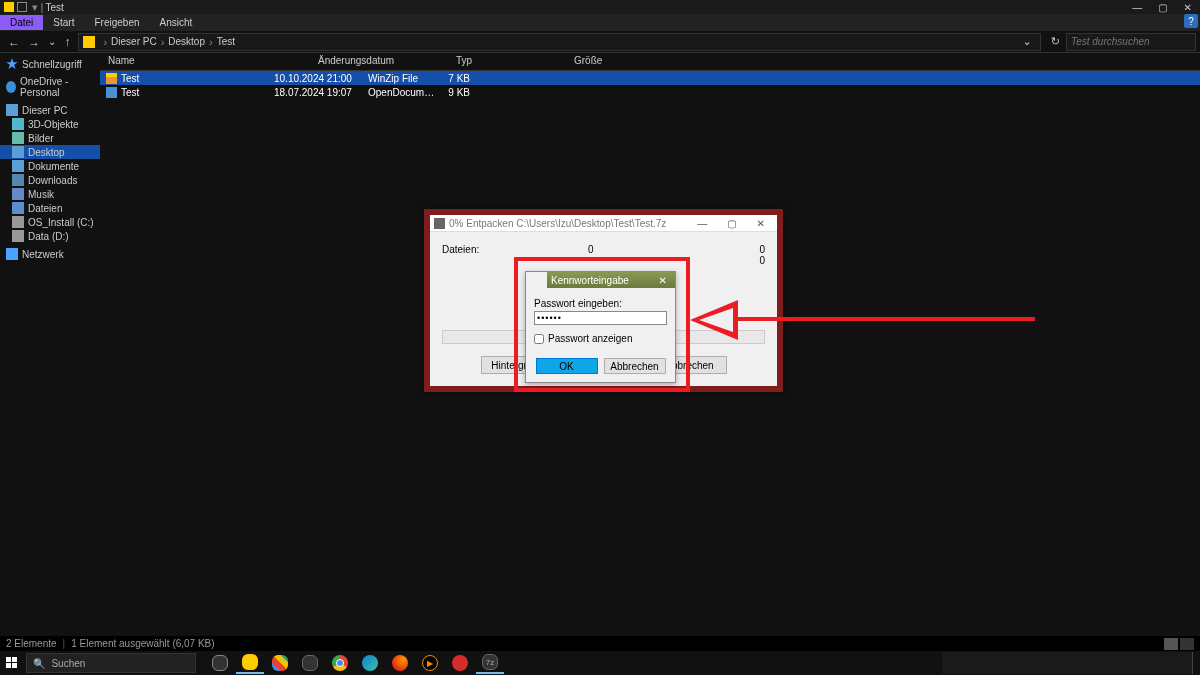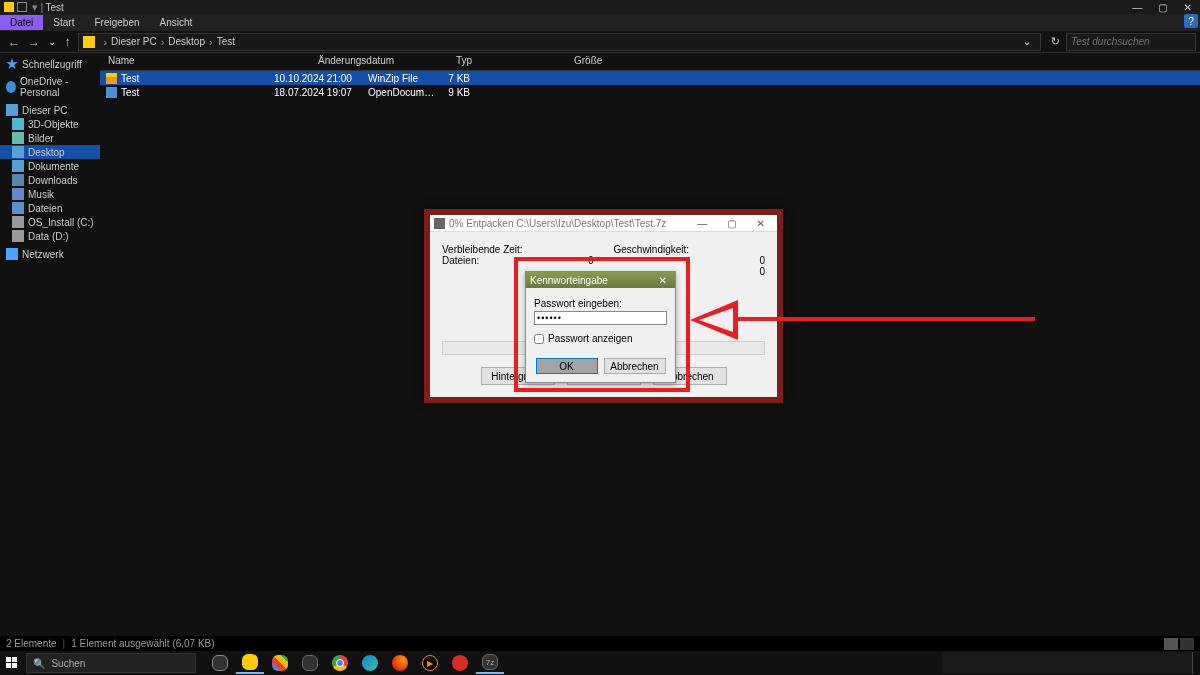--- a/index.html
+++ b/index.html
@@ -115,31 +115,31 @@
     .stat-left { margin-right: 20px; }
     .stat-label { flex: 1; }
     .stat-val { text-align: right; }
     .progress { margin-top: 64px; height: 14px; background: #e8e8e8; border: 1px solid #ccc; }
     .dlg-buttons { display: flex; justify-content: center; gap: 12px; margin-top: 12px; }
     .dlg-btn { width: 74px; height: 18px; background: #e1e1e1; border: 1px solid #adadad; font-size: 10px; cursor: pointer; }
     
     
     .red-highlight { position: absolute; top: 257px; left: 514px; width: 176px; height: 135px; border: 4px solid #ed1c24; z-index: 10; pointer-events: none; }
     .dialog-pwd { position: absolute; top: 271px; left: 525px; width: 151px; background: #f0f0f0; color: #000; border: 1px solid #888; box-shadow: 0 2px 6px rgba(0,0,0,0.3); z-index: 5; }
-    .pwd-title { height: 16px; background: linear-gradient(#8a9a52, #6b7a3e); color: #fff; display: flex; align-items: center; padding: 0 4px; font-size: 10px; }
+    .pwd-title { height: 16px; background: linear-gradient(#8a9a52, #6b7a3e); color: #fff; display: flex; align-items: center; padding: 0 4px; font-size: 10px; margin-left: 21px; }
     .pwd-title-text { flex: 1; }
     .pwd-close { padding: 0 4px; cursor: pointer; }
     .pwd-body { padding: 10px 8px 8px; font-size: 10px; }
     .pwd-label { margin-bottom: 2px; }
     .pwd-input { width: 100%; height: 14px; border: 1px solid #888; padding: 0 2px; font-size: 9px; font-family: inherit; margin-bottom: 8px; letter-spacing: 1px; }
     .pwd-check { display: flex; align-items: center; gap: 4px; margin-bottom: 14px; }
     .pwd-check input { width: 10px; height: 10px; }
     .pwd-btns { display: flex; gap: 6px; justify-content: center; }
     .pwd-btn { width: 62px; height: 16px; background: #e1e1e1; border: 1px solid #adadad; font-size: 10px; cursor: pointer; }
-    .pwd-btn.primary { border: 1px solid #0078d7; background: #a3a3a3; }
+    .pwd-btn.primary { border: 1px solid #0078d7; background: #0ea5e9; }
     
     
     .red-arrow { position: absolute; top: 319px; left: 690px; width: 345px; height: 2px; z-index: 10; pointer-events: none; }
     .arrow-line { position: absolute; top: -2px; right: 0; width: 335px; height: 4px; background: #ed1c24; }
     .arrow-head { position: absolute; left: 0; top: -19px; width: 0; height: 0; border-top: 20px solid transparent; border-bottom: 20px solid transparent; border-right: 48px solid #ed1c24; }
     .arrow-head::after { content:''; position:absolute; left: 9px; top: -12px; width: 0; height: 0; border-top: 12px solid transparent; border-bottom: 12px solid transparent; border-right: 34px solid #f0f0f0; }
     
     .help-icon { position: absolute; top: 14px; right: 2px; width: 14px; height: 14px; background: #2a6cbf; border-radius: 2px; color: #fff; font-size: 10px; display:flex; align-items:center; justify-content:center; }
   </style>
 </head>
@@ -337,30 +337,20 @@
     <span class="dlg-title-text">0% Entpacken C:\Users\Izu\Desktop\Test\Test.7z</span>
     <div class="dlg-ctrls">
       <span>—</span>
       <span>▢</span>
       <span>✕</span>
     </div>
   </div>
   <div class="dlg-body">
     <div class="stat-row">
       <div class="stat-left">
-          <span class="stat-label">Verbleibende Zeit:</span>
-          <span class="stat-val"></span>
-        </div>
-      <div class="stat-right">
-          <span class="stat-label">Geschwindigkeit:</span>
-          <span class="stat-val"></span>
-        </div>
-    </div>
-    <div class="stat-row">
-      <div class="stat-left">
           <span class="stat-label">Dateien:</span>
           <span class="stat-val">0</span>
         </div>
       <div class="stat-right">
           <span class="stat-label"></span>
           <span class="stat-val">0</span>
         </div>
     </div>
     <div class="stat-row">
       <div class="stat-left"></div>

